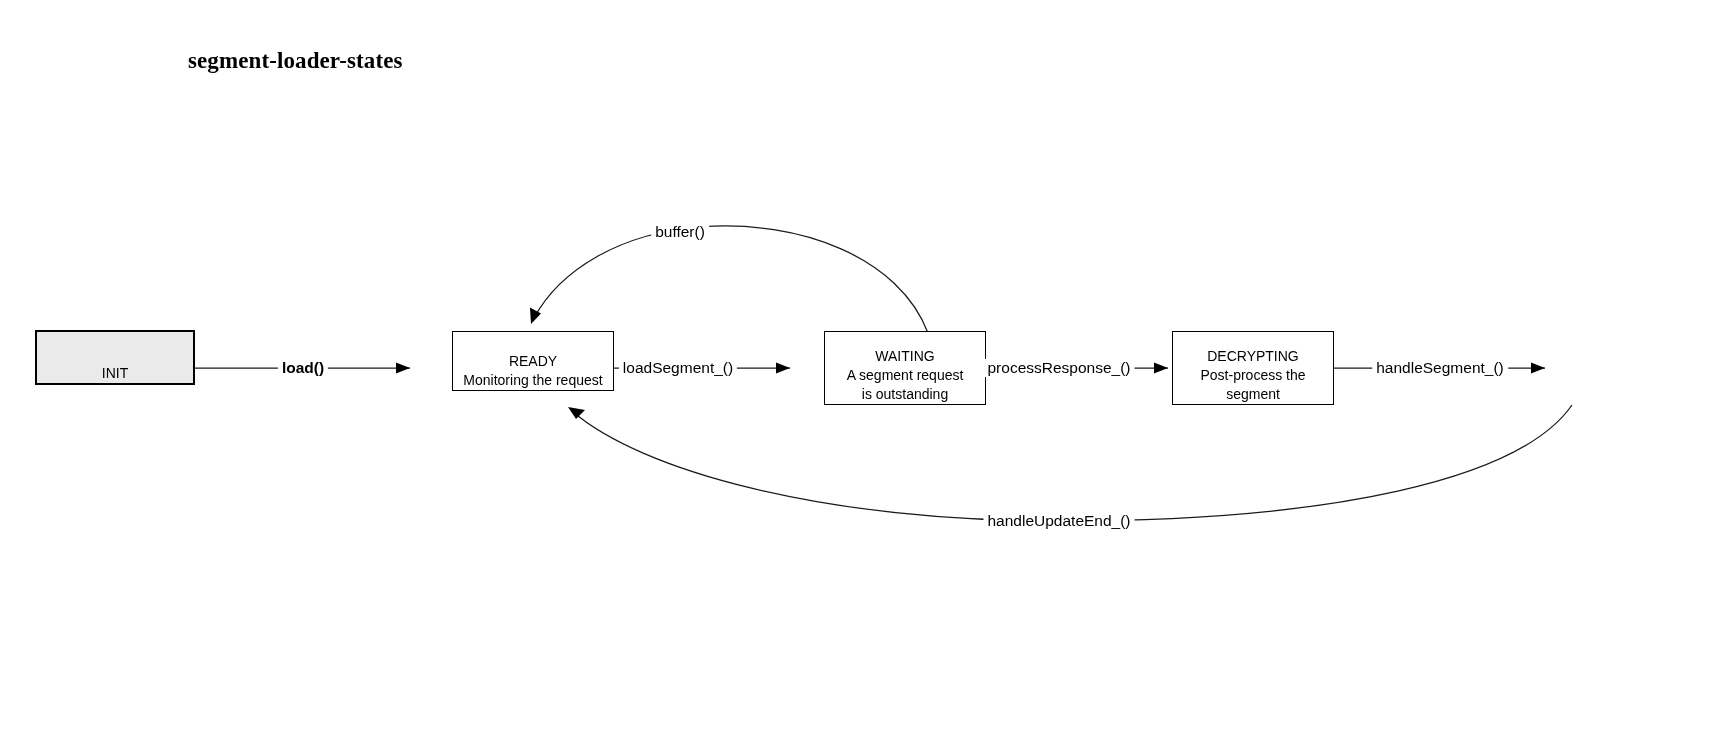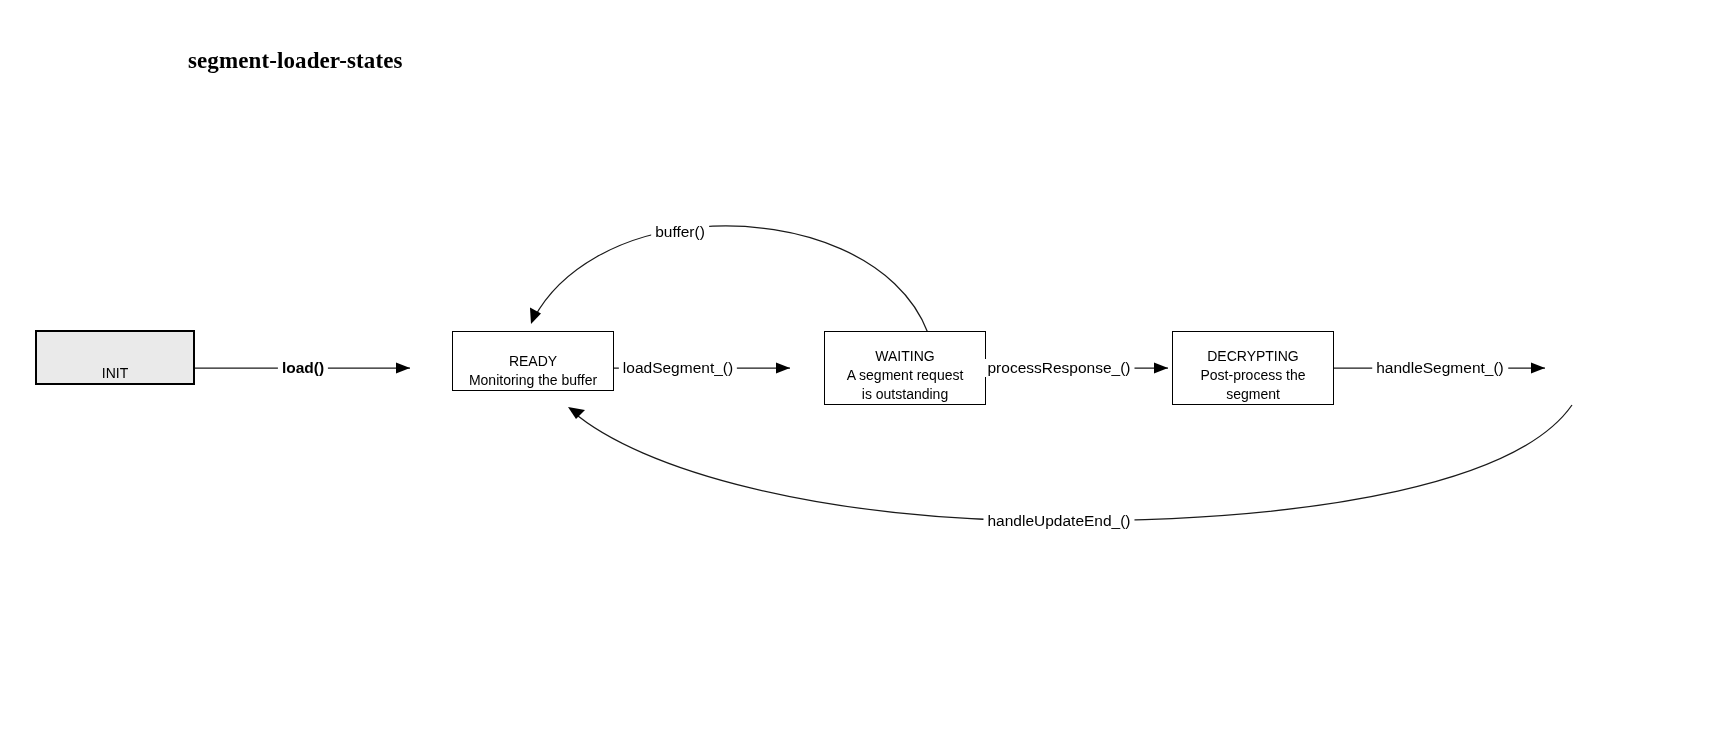--- a/index.html
+++ b/index.html
@@ -126,21 +126,21 @@
       <polygon class="arrowhead" points="568,407 585,410 576,419"></polygon>
     </g>
   </svg>
 
   <div class="node start-node" style="left:35px; top:330px; width:160px; height:55px;">
     <span class="node-title">INIT</span>
   </div>
 
   <div class="node" style="left:416px; top:331px; width:162px; height:60px;margin-left:36px;">
     <span class="node-title">READY</span>
-    <span class="node-desc">Monitoring the buffer</span>
+    <span class="node-desc">Monitoring the request</span>
   </div>
 
   <div class="node" style="left:824px; top:331px; width:162px; height:74px;">
     <span class="node-title">WAITING</span>
     <span class="node-desc">A segment request
 is outstanding</span>
   </div>
 
   <div class="node" style="left:1172px; top:331px; width:162px; height:74px;">
     <span class="node-title">DECRYPTING</span>

